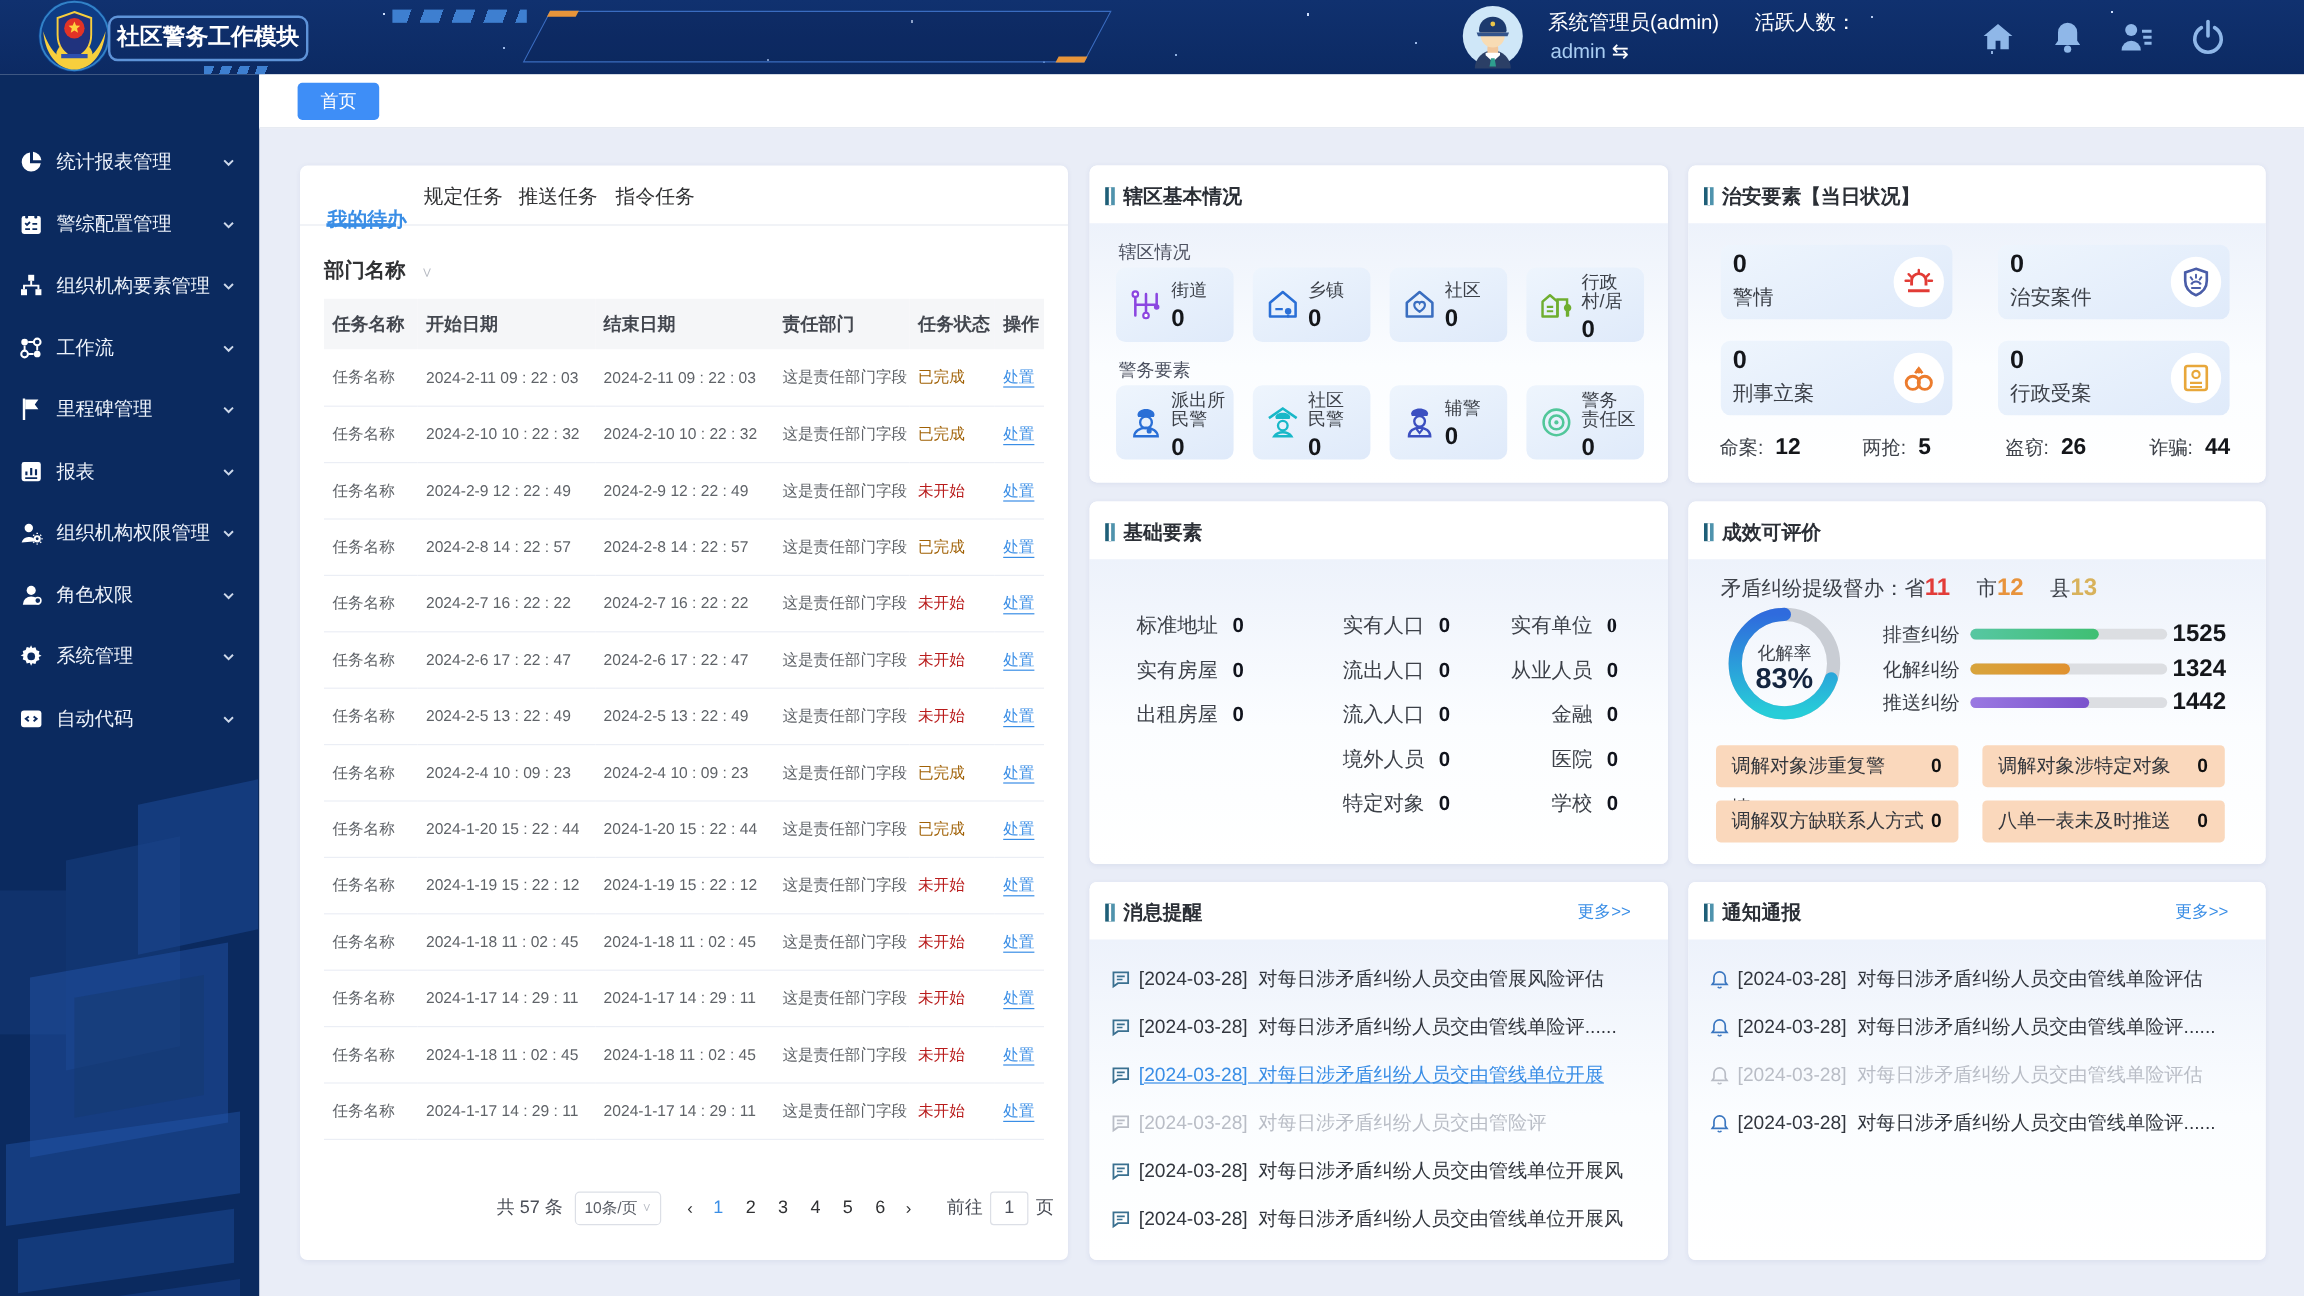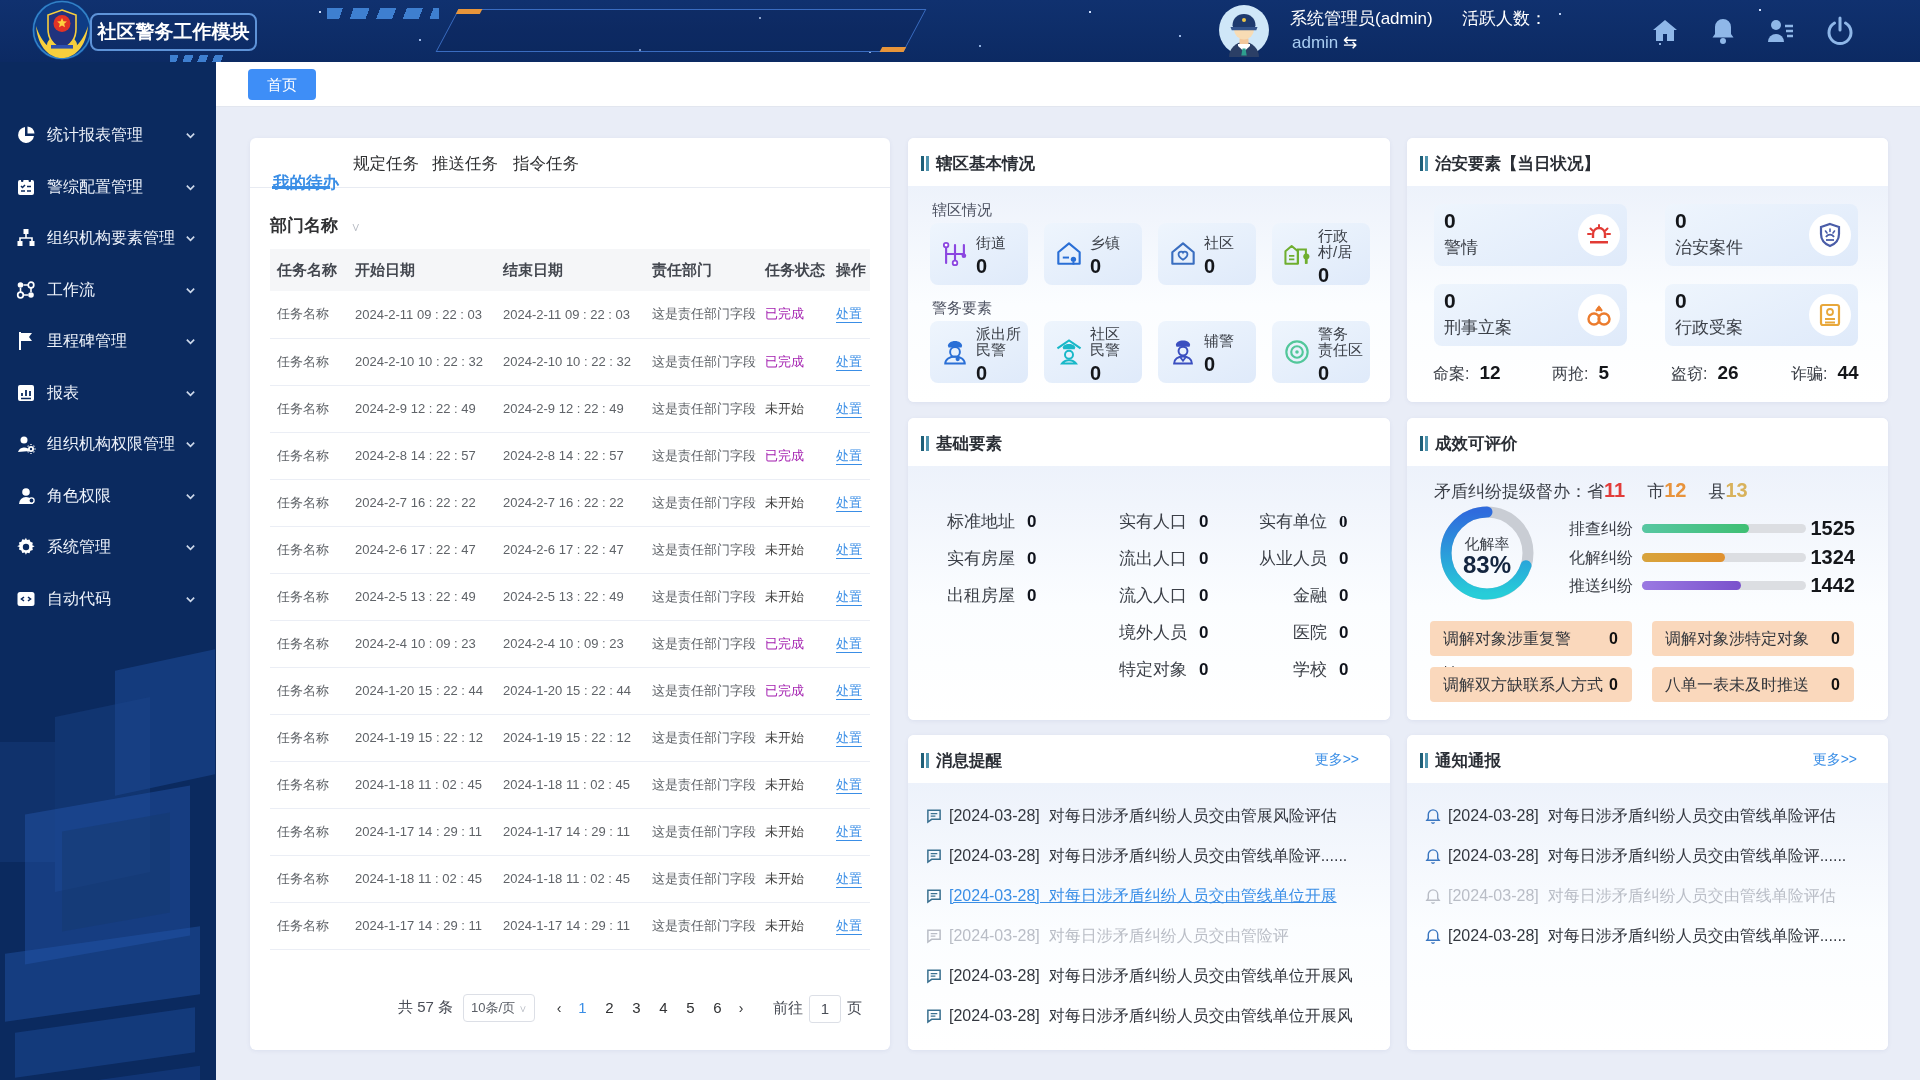--- a/index.html
+++ b/index.html
@@ -67,24 +67,24 @@
 .tab.active{color:#3a8ee6;font-weight:bold;}
 .tab-line{position:absolute;left:22px;top:48px;width:58px;height:2.5px;background:#3a8ee6;}
 .dept{position:absolute;left:20px;top:76px;font-size:17px;font-weight:bold;color:#303133;}
 .dept i{font-style:normal;color:#b6bac2;font-size:12px;margin-left:8px;font-weight:normal;}
 table.tl{position:absolute;left:20px;top:111px;width:600px;border-collapse:collapse;table-layout:fixed;}
 table.tl col.c1{width:78px;}table.tl col.c2{width:148px;}table.tl col.c3{width:149px;}
 table.tl col.c4{width:113px;}table.tl col.c5{width:71px;}table.tl col.c6{width:41px;}
 table.tl th{background:#f5f6f8;color:#43474f;font-weight:bold;text-align:left;height:42px;padding:0;font-size:15px;}
 table.tl td{height:47px;border-bottom:1px solid #ebeef5;color:#5f6368;padding:0;font-size:13px;white-space:nowrap;}
 table.tl th,table.tl td{padding-left:7px;}
-.st-done{color:#a21caf;}
-.st-not{color:#404040;font-family:Liberation Serif, serif;}
+.st-done{color:#a16207;}
+.st-not{color:#b91c1c;font-family:Liberation Serif, serif;}
 .op{color:#3a8ee6;border-bottom:1px solid #3a8ee6;padding-bottom:1px;font-size:13px;}
-.pager{position:absolute;left:0;top:855px;width:100%;height:30px;font-size:15px;color:#4a4e57;line-height:28px;}
+.pager{position:absolute;left:16px;top:855px;width:100%;height:30px;font-size:15px;color:#4a4e57;line-height:28px;}
 .pager *{vertical-align:middle;}
 .pgwrap{position:absolute;left:148px;top:0;white-space:nowrap;}
 .psel{display:inline-block;width:72px;height:28px;border:1px solid #dcdfe6;border-radius:4px;line-height:26px;text-align:center;color:#5a5e66;font-size:13px;margin:0 14px 0 10px;background:#fff;}
 .pnum{display:inline-block;width:27px;text-align:center;font-size:15px;color:#303133;}
 .pnum.cur{color:#3a8ee6;}
 .parr{display:inline-block;width:20px;text-align:center;color:#303133;font-size:14px;}
 .pgoto{display:inline-block;margin-left:22px;}
 .pinput{display:inline-block;width:32px;height:28px;border:1px solid #dcdfe6;border-radius:3px;text-align:center;line-height:26px;background:#fff;margin:0 6px;}
 
 

